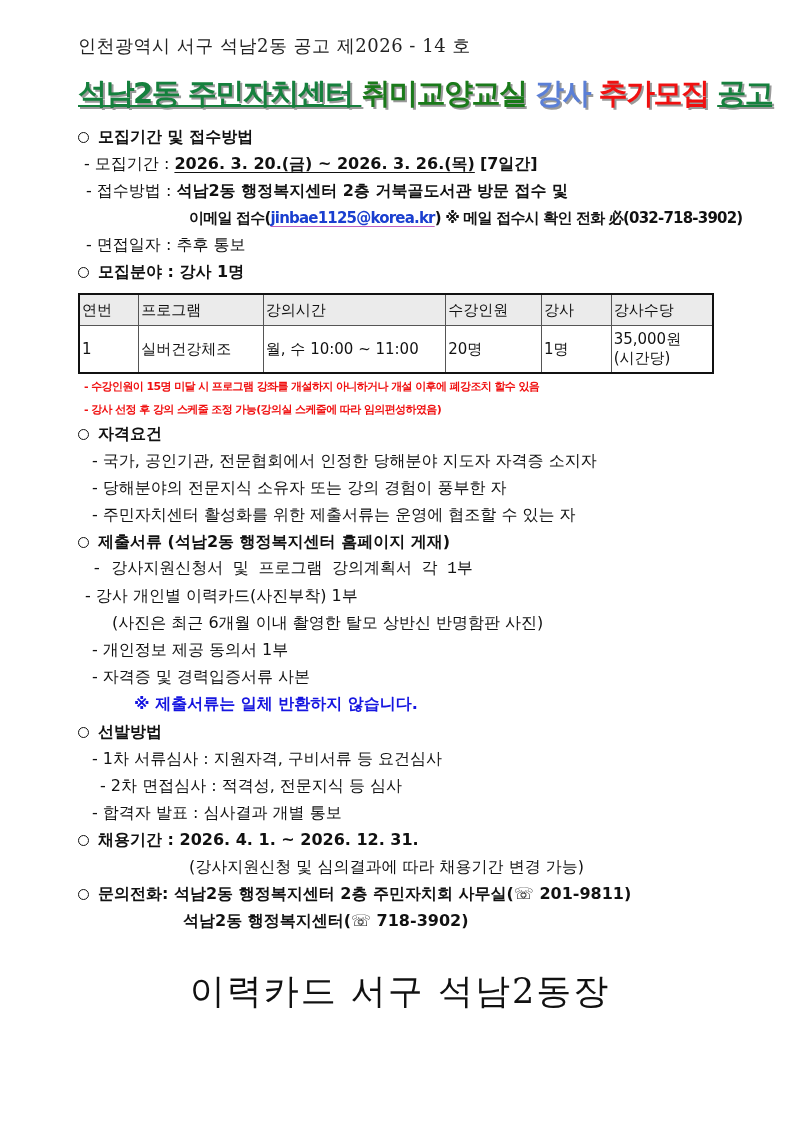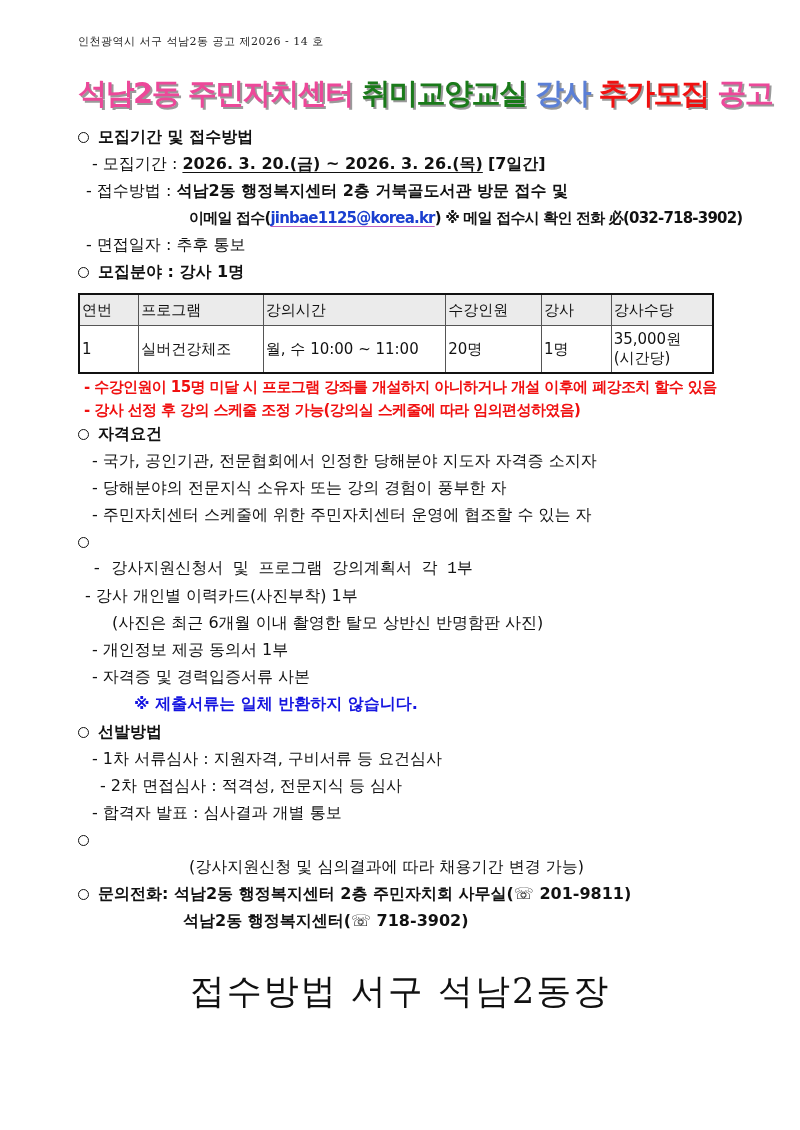--- a/index.html
+++ b/index.html
@@ -1,35 +1,35 @@
 <!DOCTYPE html>
 <html><head>
 <meta charset="utf-8">
 <style>
   html, body { margin:0; padding:0; background:#ffffff; }
   body { width:800px; height:1130px; position:relative; overflow:hidden;
          font-family:"DejaVu Sans","Liberation Sans",sans-serif; color:#111; }
   .abs { position:absolute; white-space:nowrap; }
-  .notice-no { left:78px; top:34px; font-family:"DejaVu Serif","Liberation Serif",serif; font-size:11px; color:#222; letter-spacing:0.5px; }
+  .notice-no { left:78px; top:34px; font-family:"DejaVu Serif","Liberation Serif",serif; font-size:18px; color:#222; letter-spacing:0.5px; }
   .title { left:78px; top:74px; font-size:29px; font-weight:bold; letter-spacing:-1.5px;
            text-shadow:2px 2px 0 #9a9a9a; }
   .title span { }
-  .t-black { color:#ec4899; }
+  .t-black { color:#15803d;text-decoration:underline; }
   .t-green { color:#1a7a1a; }
   .t-blue { color:#5b7fd6; }
   .t-red { color:#f01010; }
   .line { font-size:16px; line-height:20px; }
   .sec { font-weight:bold; }
   .circle { display:inline-block; width:11px; height:11px; border:1.6px solid #111; border-radius:50%;
             margin-right:9px; vertical-align:-1px; box-sizing:border-box; }
   .u { text-decoration:underline; text-underline-offset:3px; }
   .b { font-weight:bold; }
   .mail { color:#1a3fcf; text-decoration:underline; text-decoration-color:#c060c0; text-underline-offset:3px; }
   .cond { font-size:15px; letter-spacing:-0.8px; }
-  .red { color:#f01010; font-weight:bold; font-size:15px; letter-spacing:-0.6px; }
+  .red { color:#f01010; font-weight:bold; font-size:11px; letter-spacing:-0.6px; }
   .blue { color:#1515e0; font-weight:bold;margin-left:30px; }
   table.prog { position:absolute; left:78px; top:293px; width:636px; border-collapse:collapse;
                border:2px solid #111; font-size:15px; }
   table.prog td, table.prog th { border:1px solid #555; text-align:left; font-weight:normal; padding:2px;margin-left:8px; }
   table.prog th { background:#ebebeb; height:26px; }
   table.prog td { height:42px; line-height:19px; }
   .footer { left:0; width:800px; text-align:center; top:968px; font-family:"DejaVu Serif","Liberation Serif",serif;
             font-size:35px; letter-spacing:2px; color:#111; }
 </style>
 </head>
@@ -37,21 +37,21 @@
 
 <div class="abs notice-no">인천광역시 서구 석남2동 공고 제2026 - 14 호</div>
 
 <div class="abs title">
   <span class="t-black">석남2동 주민자치센터 </span><span class="t-green">취미교양교실</span> <span class="t-blue">강사</span> <span class="t-red">추가모집</span> <span class="t-black">공고</span>
 </div>
 
 <div class="abs line sec" style="left:78px;top:127px;text-align:center;">
   <span class="circle"></span><span>모집기간 및 접수방법</span>
 </div>
-<div class="abs line" style="left:92px;top:154px;text-align:right;">
+<div class="abs line" style="left:84px;top:154px;text-align:right;">
   <span>- 모집기간 : </span><span class="b u">2026. 3. 20.(금) ~ 2026. 3. 26.(목)</span> <span class="b">[7일간]</span>
 </div>
 <div class="abs line" style="left:86px;top:181px;">
   <span>- 접수방법 : </span><span class="b">석남2동 행정복지센터 2층 거북골도서관 방문 접수 및</span>
 </div>
 <div class="abs line b cond" style="left:189px;top:208px;">
   <span>이메일 접수(</span><span class="mail">jinbae1125@korea.kr</span><span>) ※ 메일 접수시 확인 전화 必(032-718-3902)</span>
 </div>
 <div class="abs line" style="left:86px;top:235px;">
   <span>- 면접일자 : </span><span>추후 통보</span>
@@ -90,42 +90,42 @@
   </table>
 
 <div class="abs line red" style="left:84px;top:377px;">- 수강인원이 15명 미달 시 프로그램 강좌를 개설하지 아니하거나 개설 이후에 폐강조치 할수 있음</div>
 <div class="abs line red" style="left:84px;top:400px;">- 강사 선정 후 강의 스케줄 조정 가능(강의실 스케줄에 따라 임의편성하였음)</div>
 
 <div class="abs line sec" style="left:78px;top:424px;">
   <span class="circle"></span><span>자격요건</span>
 </div>
 <div class="abs line" style="left:92px;top:451px;">- 국가, 공인기관, 전문협회에서 인정한 당해분야 지도자 자격증 소지자</div>
 <div class="abs line" style="left:92px;top:478px;">- 당해분야의 전문지식 소유자 또는 강의 경험이 풍부한 자</div>
-<div class="abs line" style="left:92px;top:505px;">- 주민자치센터 스케줄에 위한 주민자치센터 운영에 협조할 수 있는 자</div>
+<div class="abs line" style="left:92px;top:505px;">- 주민자치센터 활성화를 위한 제출서류는 운영에 협조할 수 있는 자</div>
 
 <div class="abs line sec" style="left:78px;top:532px;">
-  <span class="circle"></span>
+  <span class="circle"></span><span>제출서류 (석남2동 행정복지센터 홈페이지 게재)</span>
 </div>
 <div class="abs line" style="left:92px;top:559px;font-family:Liberation Mono, monospace;">- 강사지원신청서 및 프로그램 강의계획서 각 1부</div>
 <div class="abs line" style="left:85px;top:586px;">- 강사 개인별 이력카드(사진부착) 1부</div>
 <div class="abs line" style="left:112px;top:613px;">(사진은 최근 6개월 이내 촬영한 탈모 상반신 반명함판 사진)</div>
 <div class="abs line" style="left:92px;top:640px;">- 개인정보 제공 동의서 1부</div>
 <div class="abs line" style="left:92px;top:667px;">- 자격증 및 경력입증서류 사본</div>
 <div class="abs line blue" style="left:104px;top:694px;">※ 제출서류는 일체 반환하지 않습니다.</div>
 
 <div class="abs line sec" style="left:78px;top:722px;">
   <span class="circle"></span><span>선발방법</span>
 </div>
 <div class="abs line" style="left:92px;top:749px;">- 1차 서류심사 : 지원자격, 구비서류 등 요건심사</div>
 <div class="abs line" style="left:92px;top:776px;margin-left:8px;">- 2차 면접심사 : 적격성, 전문지식 등 심사</div>
 <div class="abs line" style="left:92px;top:803px;">- 합격자 발표 : 심사결과 개별 통보</div>
 
 <div class="abs line sec" style="left:78px;top:830px;">
-  <span class="circle"></span>
+  <span class="circle"></span><span>채용기간 : 2026. 4. 1. ~ 2026. 12. 31.</span>
 </div>
 <div class="abs line" style="left:189px;top:857px;">(강사지원신청 및 심의결과에 따라 채용기간 변경 가능)</div>
 
 <div class="abs line sec" style="left:78px;top:884px;">
   <span class="circle"></span><span>문의전화: 석남2동 행정복지센터 2층 주민자치회 사무실(☏ 201-9811)</span>
 </div>
 <div class="abs line b" style="left:183px;top:911px;">석남2동 행정복지센터(☏ 718-3902)</div>
 
-<div class="abs footer">접수방법 서구 석남2동장</div>
+<div class="abs footer">이력카드 서구 석남2동장</div>
 
 </body></html>

